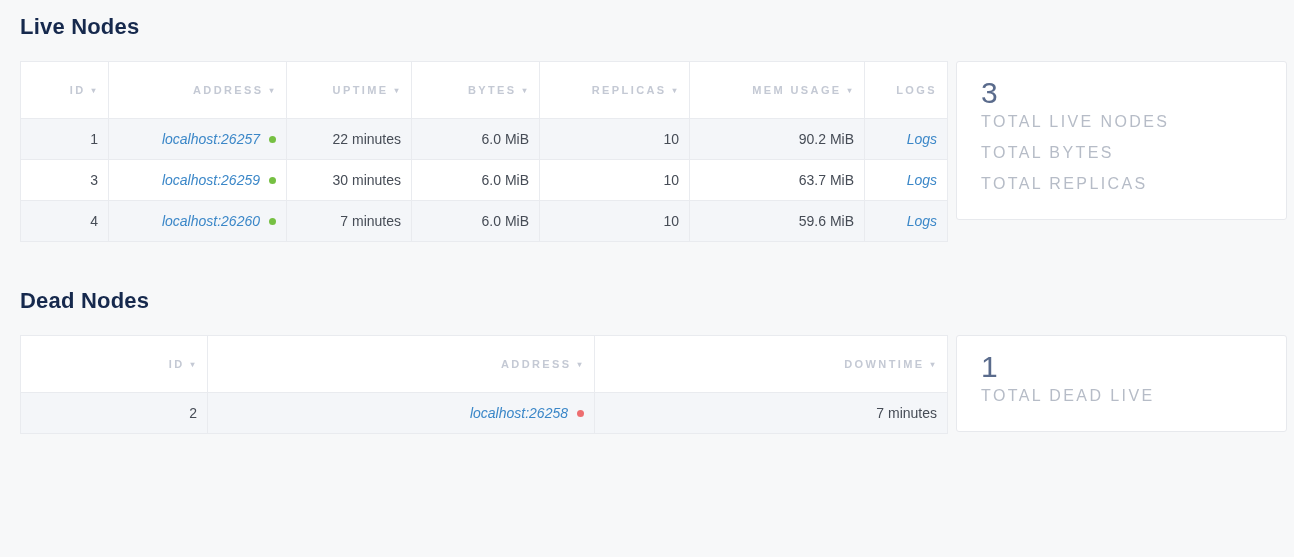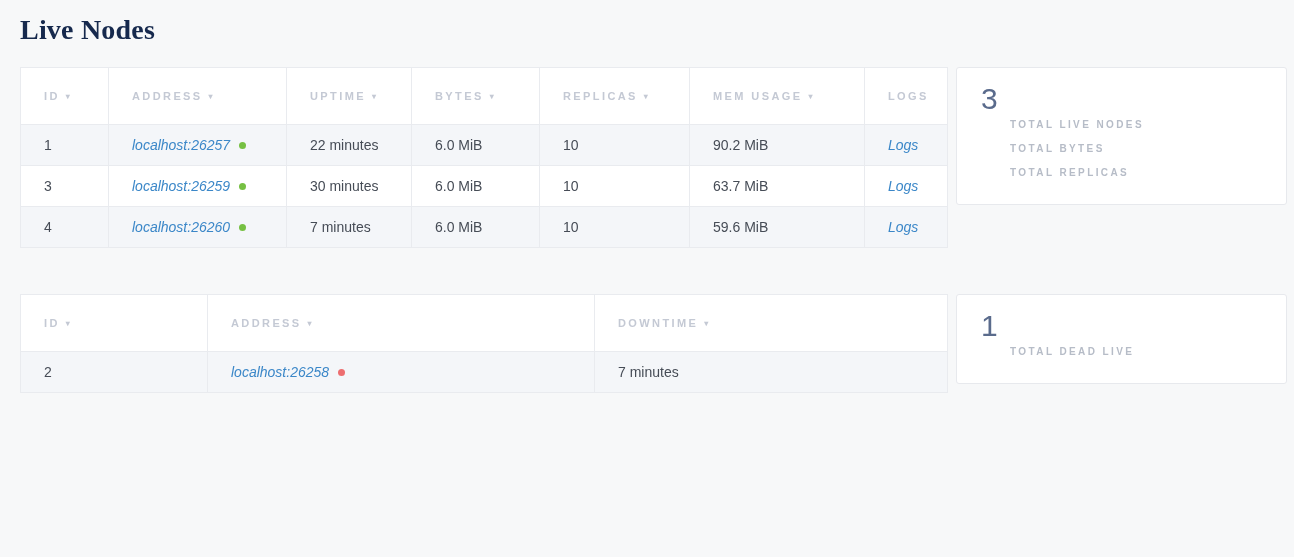--- a/index.html
+++ b/index.html
@@ -3,39 +3,38 @@
 <meta charset="utf-8">
 <style>
   * { margin: 0; padding: 0; box-sizing: border-box; }
   html, body { width: 1294px; height: 557px; overflow: hidden; }
   body {
     background: var(--page-bg, #f7f8f9);
     font-family: "Liberation Sans", sans-serif;
     padding: 14px 7px 0 20px;
   }
   h2.section-title {
-    font-size: 28px;
+    font-size: 22px;
     font-weight: 700;
     color: var(--heading, #16294d);
     letter-spacing: .2px;
     margin-bottom: 21px;
-    font-family: Liberation Serif, serif;
   }
   .section-body { display: flex; gap: 8px; align-items: flex-start; }
   table.nodes-table {
     width: 927px;
     table-layout: fixed;
     border-collapse: collapse;
     background: #ffffff;
     flex: none;
   }
   table.nodes-table th, table.nodes-table td {
     border: 1px solid #e9ebef;
-    text-align: left;
-    padding: 0 10px 0 23px;
+    text-align: right;
+    padding: 0 10px 0 30px;
     white-space: nowrap;
     overflow: hidden;
   }
   table.nodes-table th {
     height: 57px;
     font-size: 11px;
     font-weight: 700;
     letter-spacing: 2.4px;
     color: #c4c9d4;
     background: #ffffff;
@@ -80,26 +79,25 @@
   }
   .stat { margin-bottom: 13px; }
   .stat:last-child { margin-bottom: 6px; }
   .stat-value {
     font-size: 30px;
     font-weight: 500;
     color: var(--stat-value, #5a6b8c);
     line-height: 1.2;
   }
   .stat-label {
-    font-size: 10px;
-    font-weight: 700;
+    font-size: 16px;
+    font-weight: 400;
     letter-spacing: 2.4px;
     color: #b6bcc7;
     margin-top: 2px;
-    margin-left: 29px;
   }
   section.dead-section { margin-top: 46px; }
 </style>
 </head>
 <body>
 
 <section>
   <h2 class="section-title">Live Nodes</h2>
   <div class="section-body">
     <table class="nodes-table">
@@ -163,20 +161,21 @@
         <div class="stat-label">TOTAL BYTES</div>
       </div>
       <div class="stat">
         <div class="stat-label">TOTAL REPLICAS</div>
       </div>
     </aside>
   </div>
 </section>
 
 <section class="dead-section">
+  <h2 class="section-title">Dead Nodes</h2>
   <div class="section-body">
     <table class="nodes-table">
       <colgroup>
         <col style="width:187px">
           <col style="width:387px">
           <col style="width:353px">
       </colgroup>
       <thead>
         <tr>
           <th><span>ID</span><span class="sort-arrow">▾</span></th>

